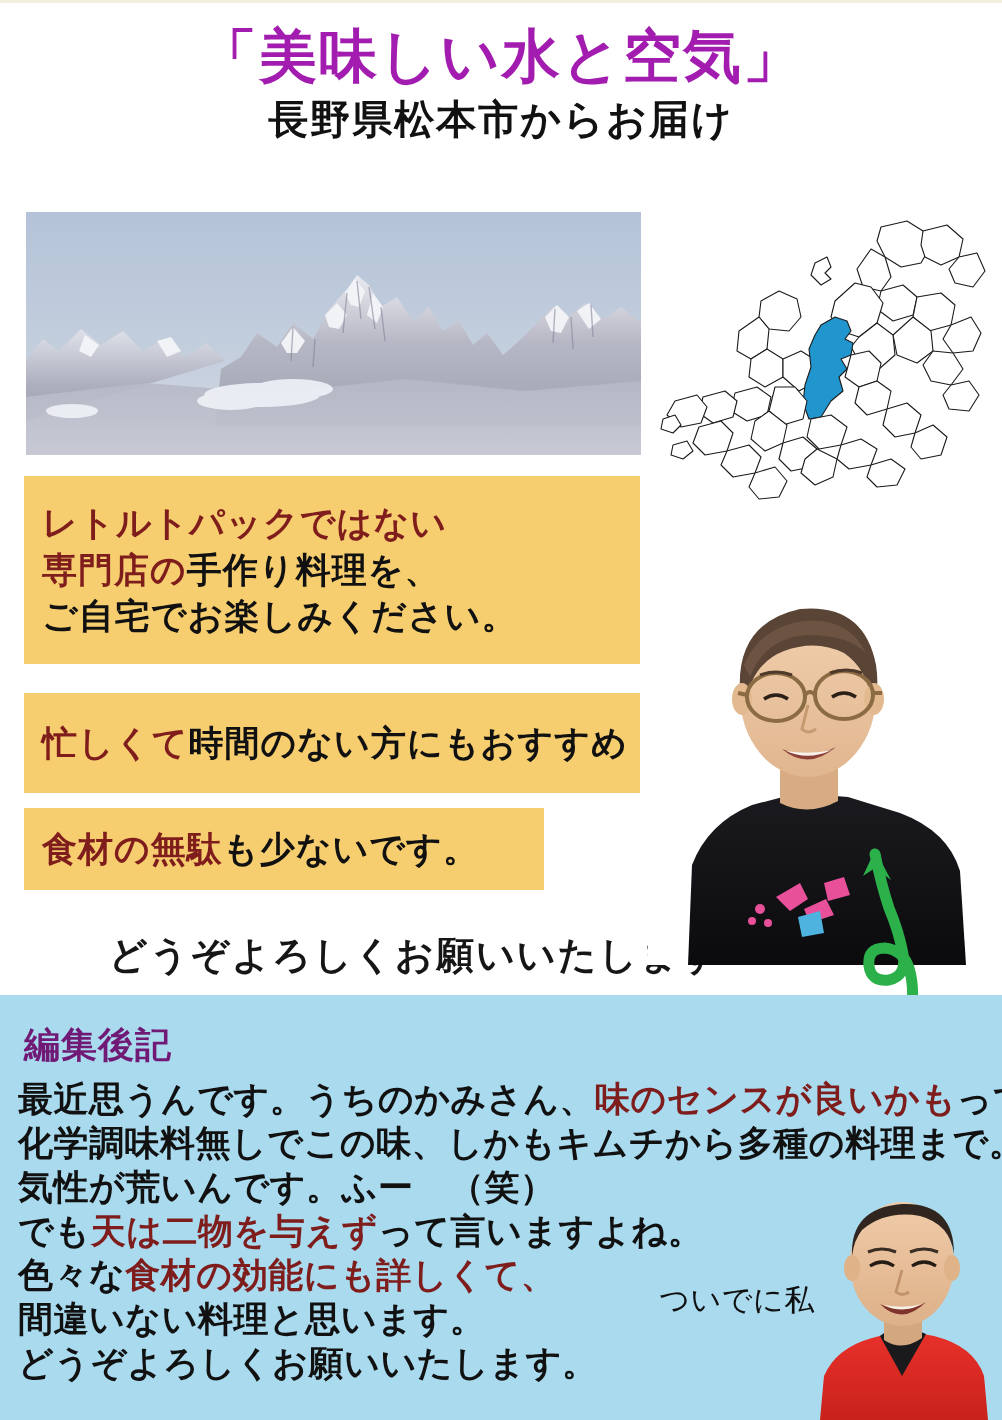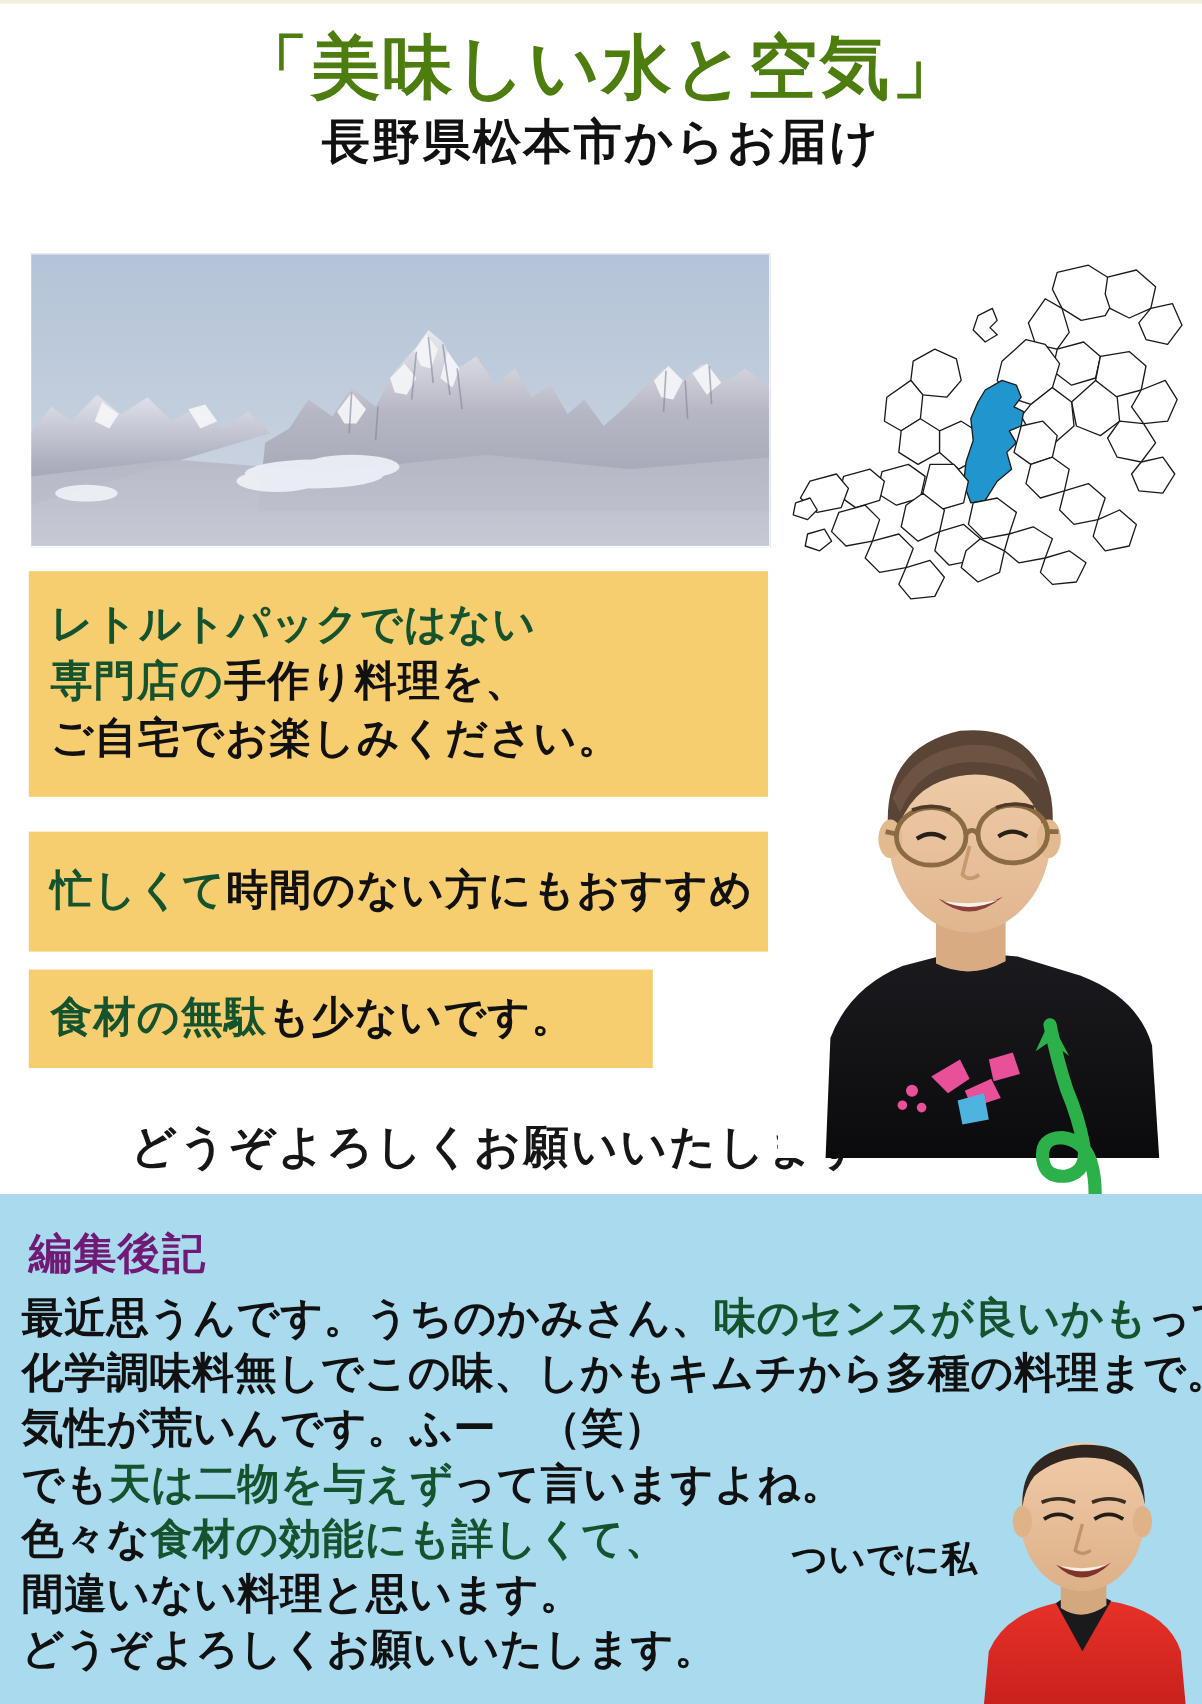--- a/index.html
+++ b/index.html
@@ -8,21 +8,21 @@
     width:1002px; height:1420px;
     position:relative; overflow:hidden;
     font-family:"DejaVu Serif","Liberation Serif",serif;
     background:#ffffff;
   }
   .topline{ position:absolute; left:0; top:0; width:1002px; height:3px; background:#f2efdf; }
 
   
   .header{ position:absolute; left:0; top:22px; width:1002px; text-align:center; }
   .title-main{
-    font-size:58px; font-weight:700; letter-spacing:2px; color:#4d7c0f;
+    font-size:58px; font-weight:700; letter-spacing:2px; color:#a21caf;
     line-height:1.18; font-family:"DejaVu Serif","Liberation Serif",serif;
   }
   .title-sub{
     font-size:40px; font-weight:700; letter-spacing:2px; color:#111111;
     line-height:1.3; margin-top:3px;
   }
 
   
   .photo-mtn{
     position:absolute; left:25px; top:211px; width:617px; height:245px;
@@ -38,22 +38,22 @@
 
   
   .ybox{
     position:absolute; background:#f7ce6f; color:#111111;
     display:flex; flex-direction:column; justify-content:center;
   }
   .ybox .ln{
     font-size:35px; line-height:1.33; letter-spacing:1px; font-weight:700;
     padding-left:18px; white-space:nowrap;
   }
-  .red{ color:#14532d; }
-  .blk{ color:#111111;font-family:Liberation Mono, monospace; }
+  .red{ color:#7f1d1d; }
+  .blk{ color:#111111; }
 
   #ybox1{ left:24px; top:476px; width:616px; height:188px; }
   #ybox2{ left:24px; top:693px; width:616px; height:100px;  }
   #ybox3{ left:24px; top:808px; width:520px; height:82px;  }
 
   
   .closing{
     position:absolute; left:0; top:930px; width:830px; text-align:center;
     font-size:38px; font-weight:700; color:#161616; letter-spacing:2px;
   }
@@ -95,21 +95,21 @@
   }
 
   .photo-man{
     position:absolute; right:0px; bottom:0px; width:200px; height:220px;
     overflow:hidden;
   }
   .photo-man svg{ display:block; width:100%; height:100%; }
 
   .man-caption{
     position:absolute; left:612px; top:1280px; width:250px; text-align:center;
-    font-size:30px; font-weight:700; color:#101010; line-height:1.3;
+    font-size:30px; font-weight:400; color:#101010; line-height:1.3;
     letter-spacing:0.5px; white-space:nowrap;
   }
 </style>
 </head>
 <body>
 
 <div class="topline"></div>
 
 <div class="header">
   <div class="title-main">「美味しい水と空気」</div>

